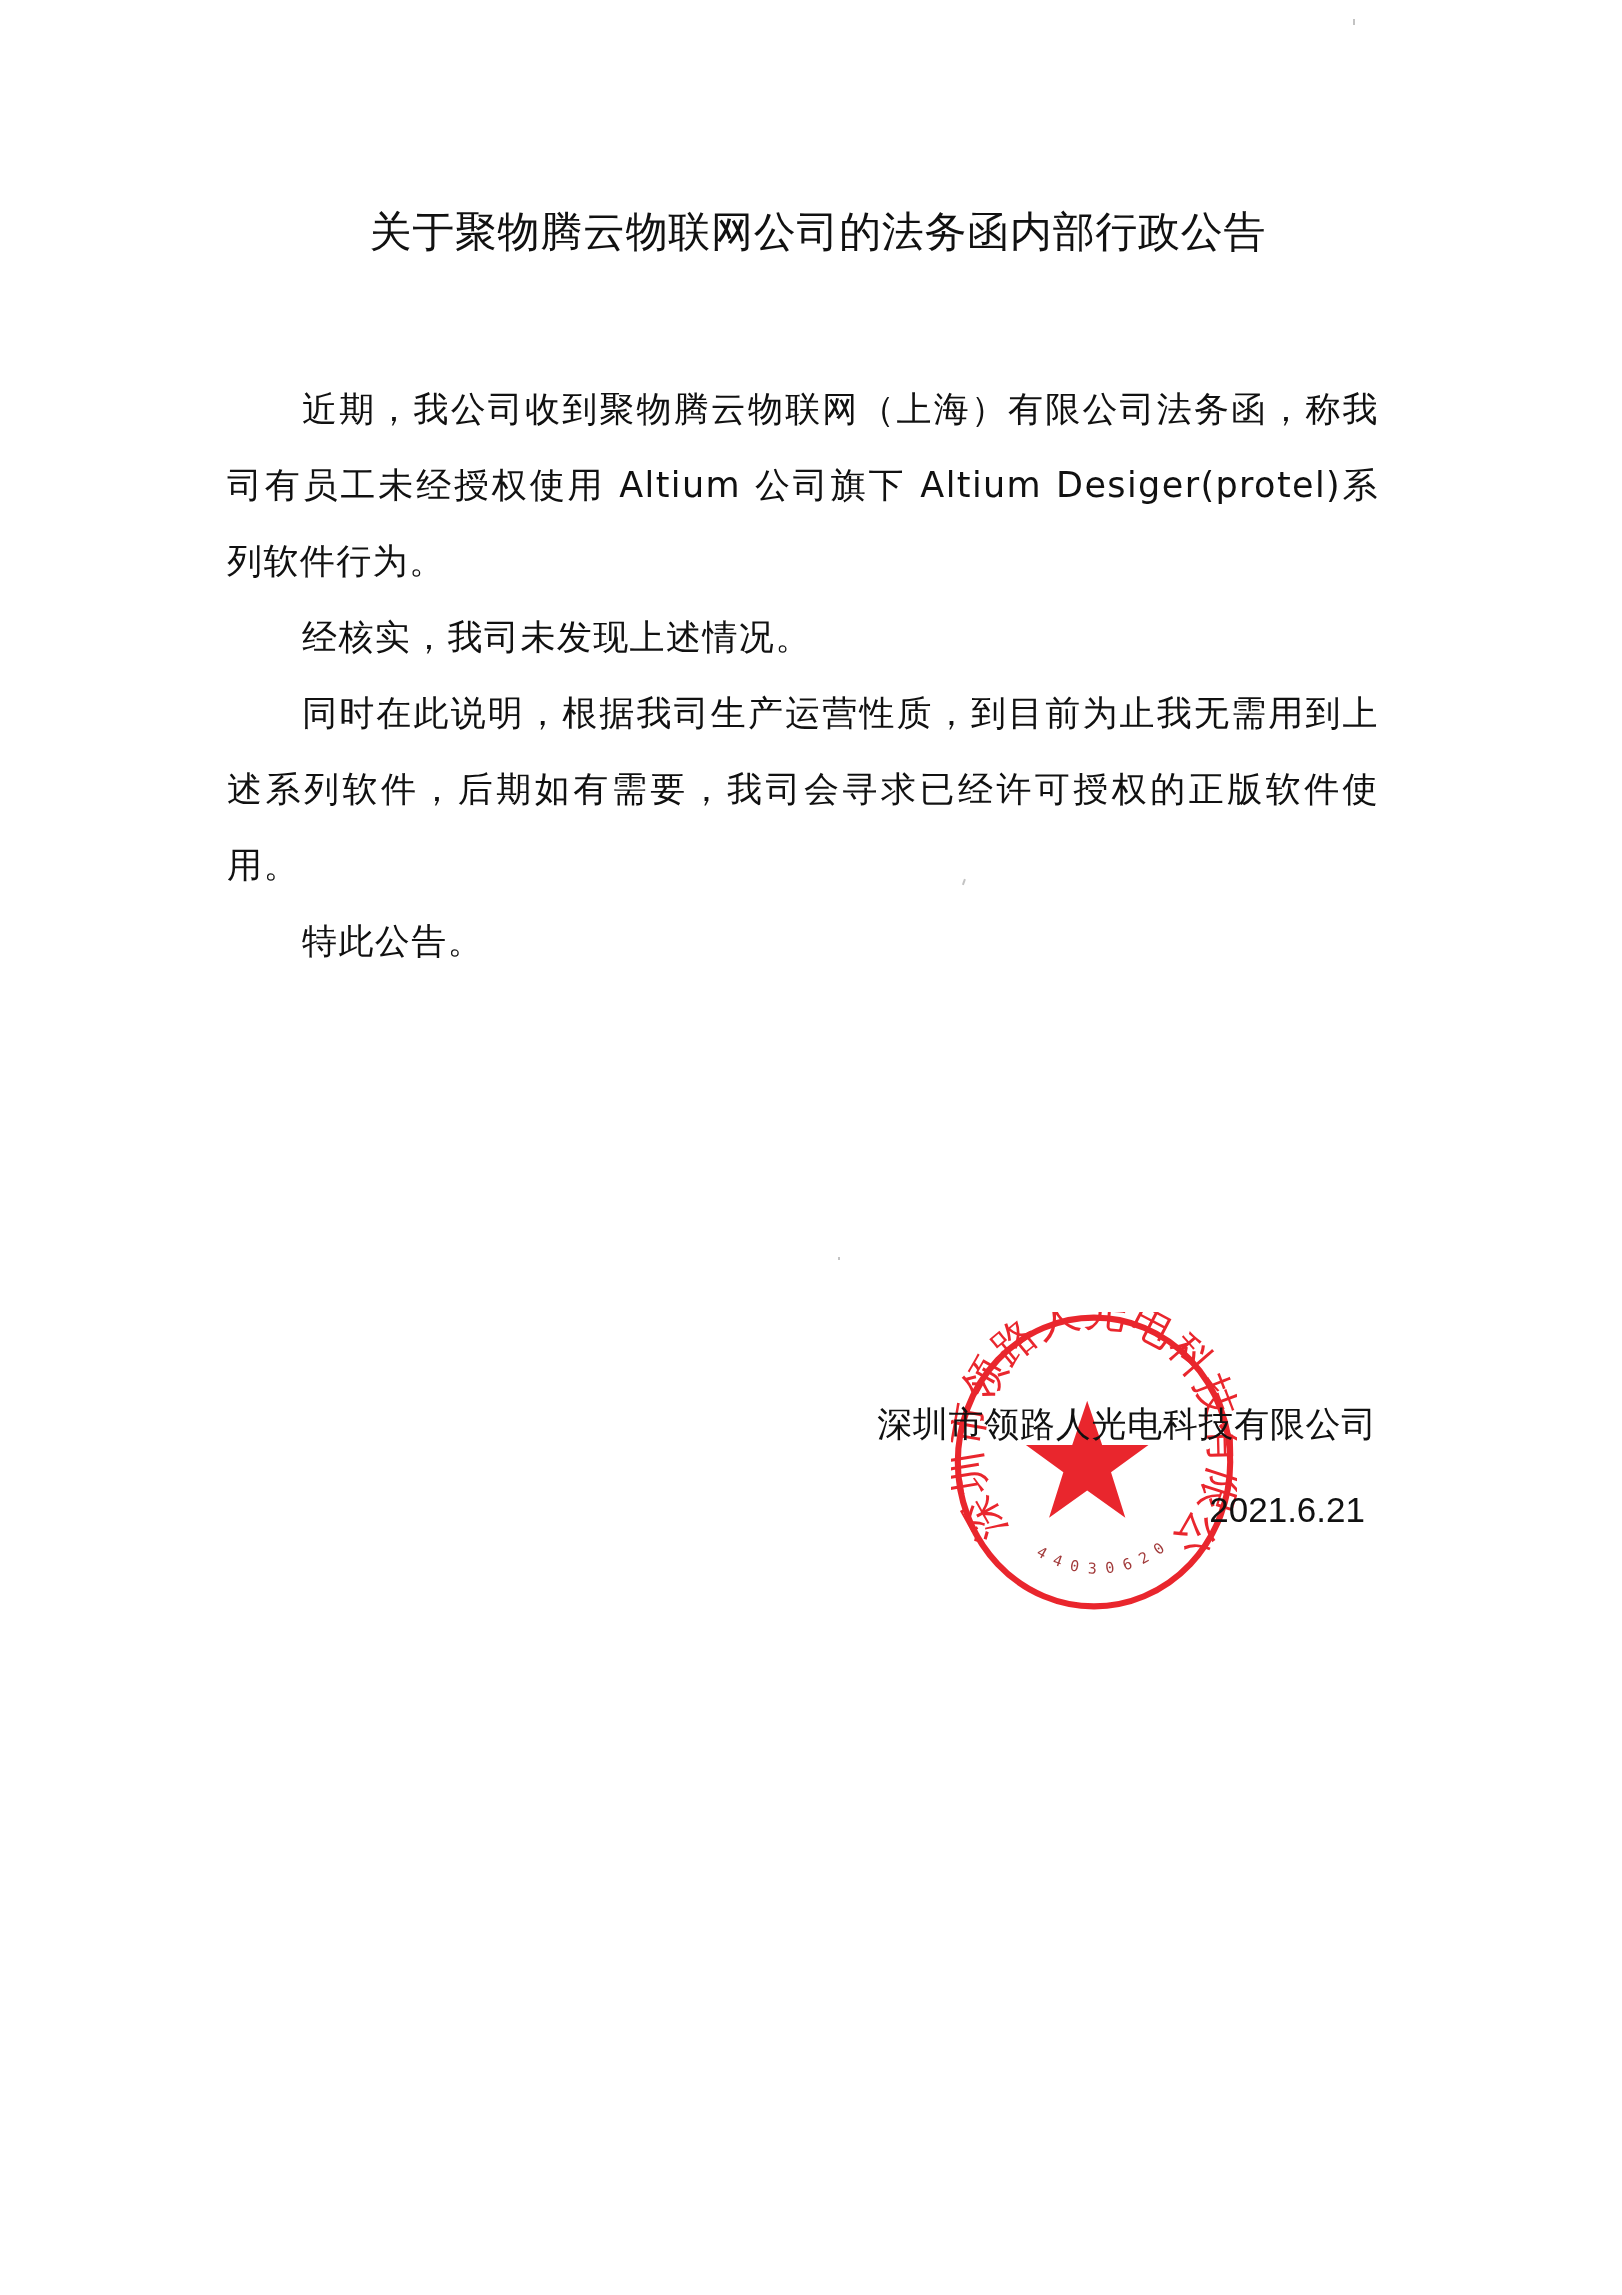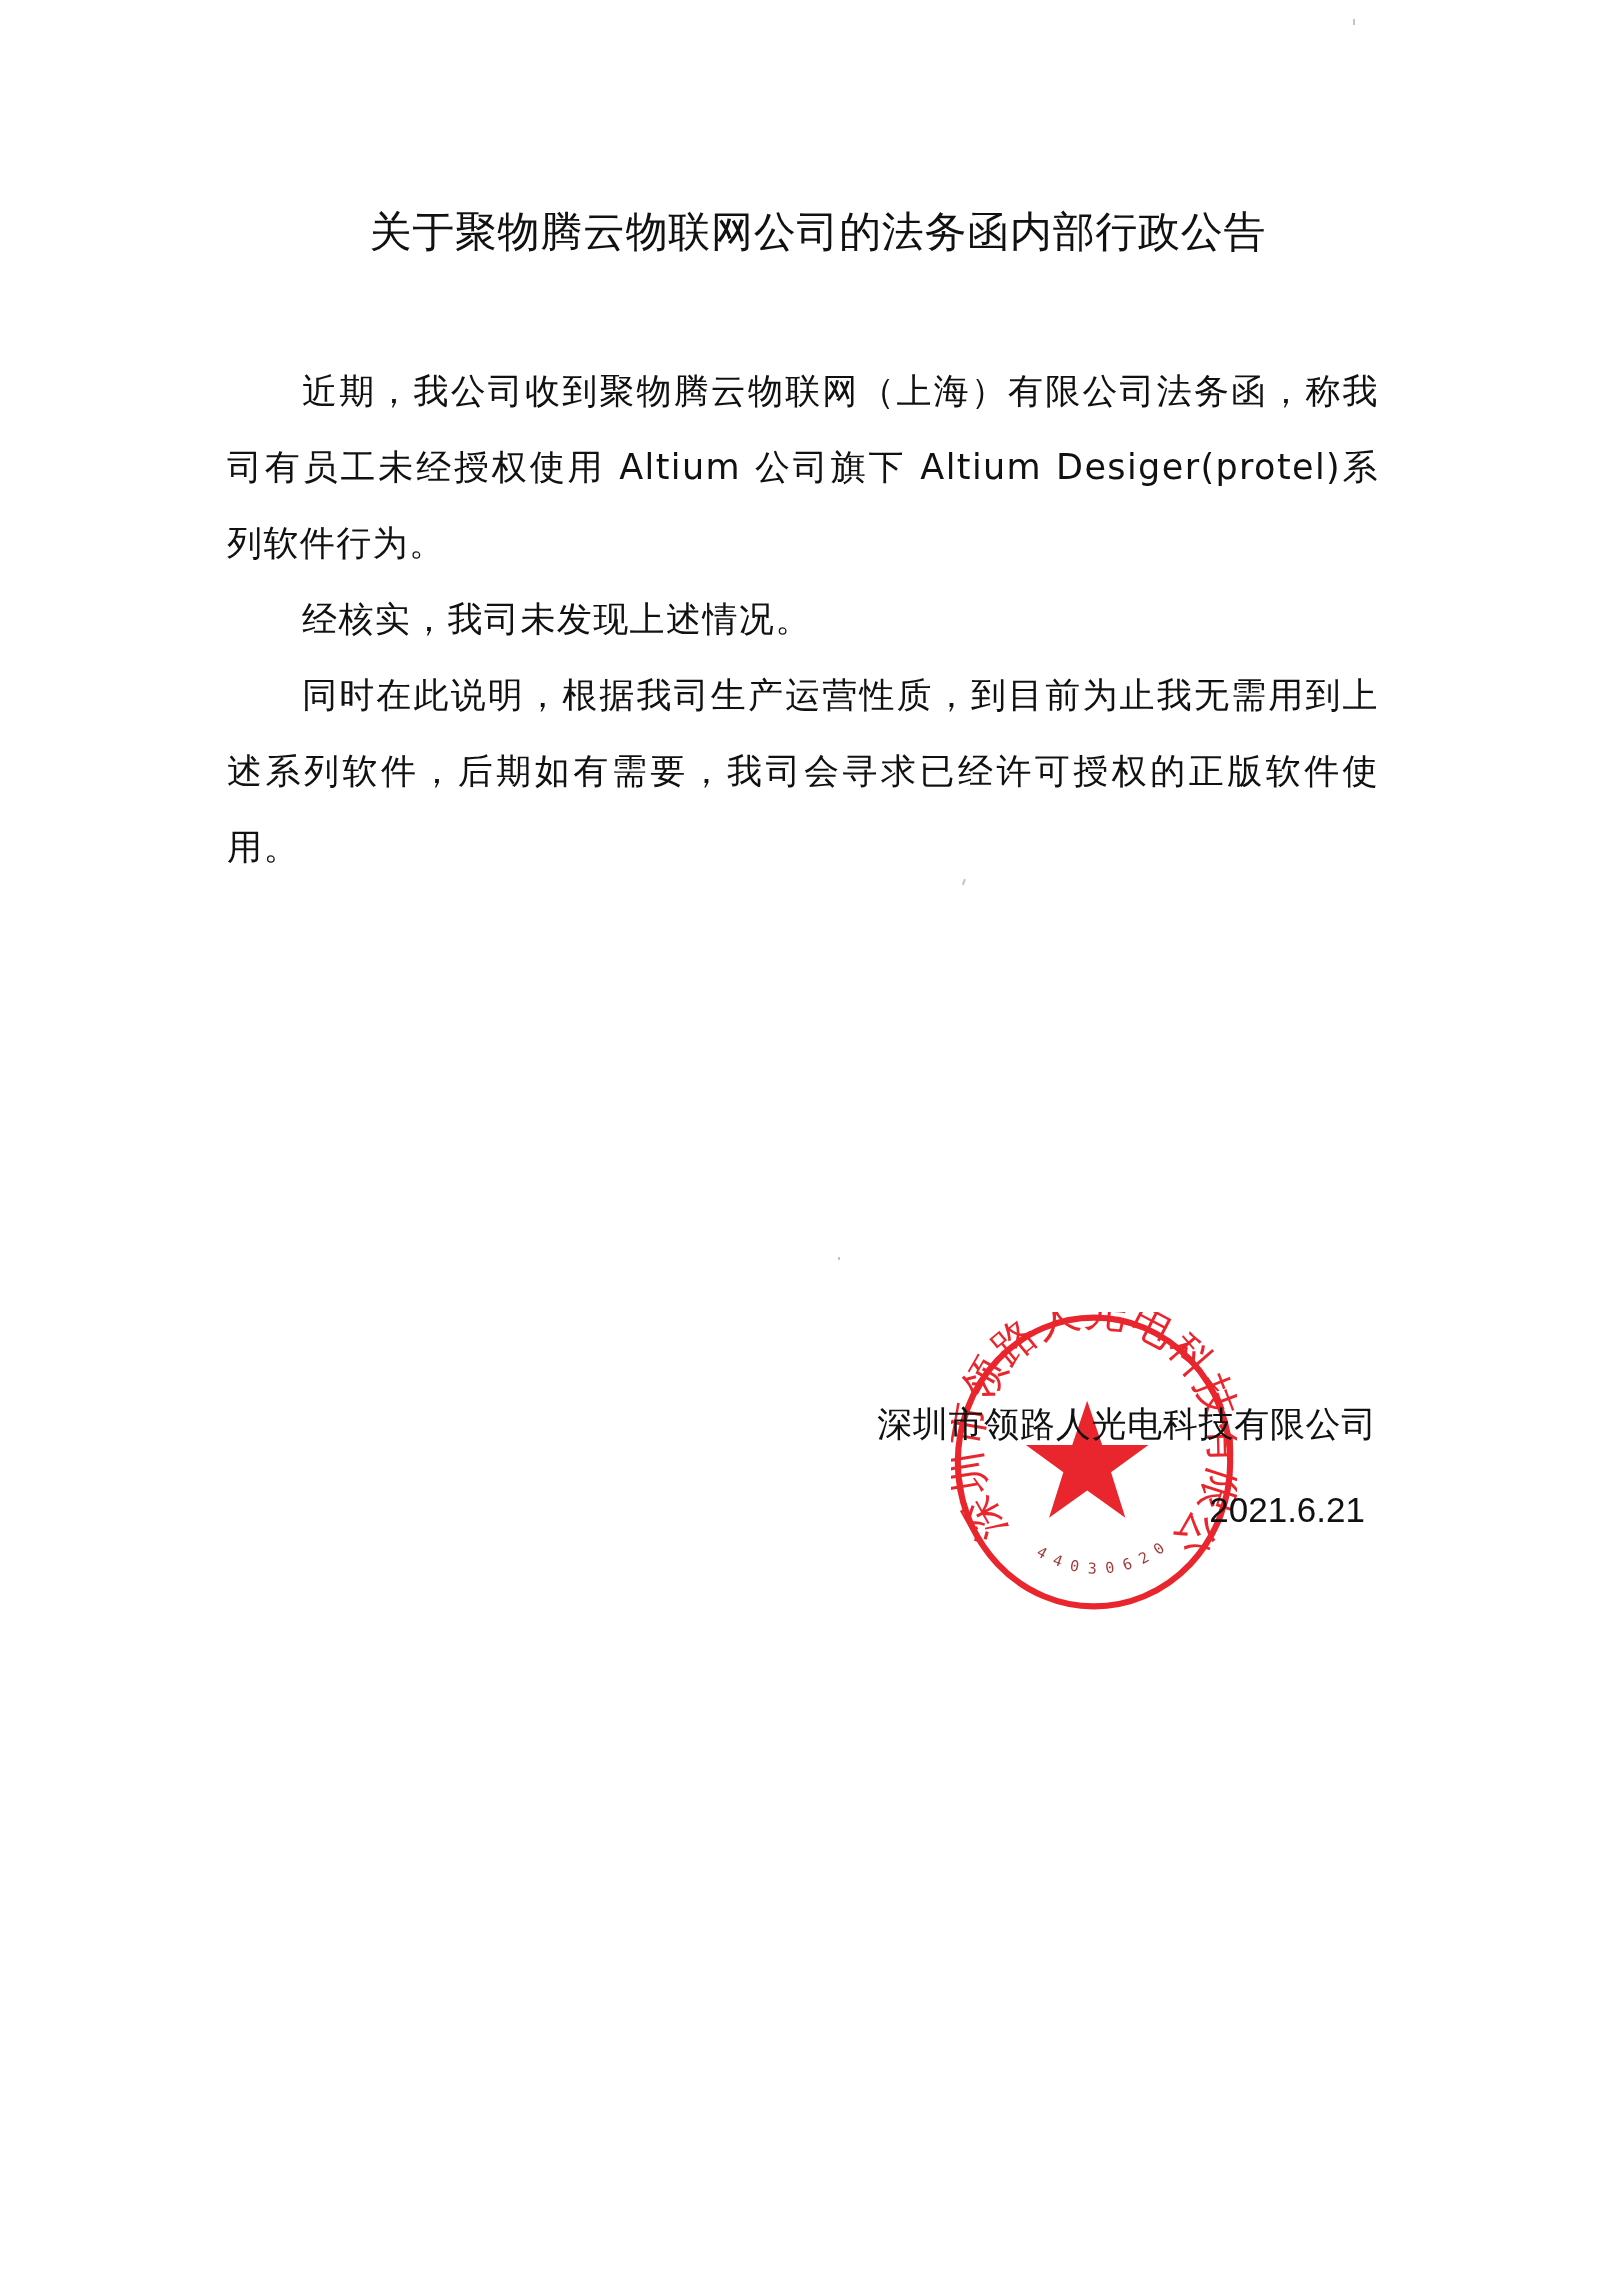--- a/index.html
+++ b/index.html
@@ -31,21 +31,21 @@
       font-size: 42px;
       letter-spacing: 0.7px;
       font-weight: normal;
       color: #111;
       margin: 0;
       transform: translateX(6.8px);
     }
     .body {
       position: absolute;
       left: 227px;
-      top: 353px;
+      top: 371px;
       width: 1152px;
     }
     .para {
       font-size: 35px;
       line-height: 76px;
       text-indent: 75px;
       margin: 0;
       text-align: justify;
       text-align-last: left;
       letter-spacing: 1.4px;
@@ -92,20 +92,21 @@
 <body>
 
 <div class="page">
 
   <h1 class="title">关于聚物腾云物联网公司的法务函内部行政公告</h1>
 
   <div class="body">
     <p class="para">近期，我公司收到聚物腾云物联网（上海）有限公司法务函，称我司有员工未经授权使用 Altium 公司旗下 Altium Desiger(protel)系列软件行为。</p>
     <p class="para">经核实，我司未发现上述情况。</p>
     <p class="para">同时在此说明，根据我司生产运营性质，到目前为止我无需用到上述系列软件，后期如有需要，我司会寻求已经许可授权的正版软件使用。</p>
+    <p class="para">特此公告。</p>
   </div>
 
   <svg class="stamp" viewBox="0 0 420 440" xmlns="http://www.w3.org/2000/svg">
     <defs>
       <path id="ringPath" d="M 95 330 A 170 180 0 1 1 330 330" fill="none"></path>
       <path id="numPath" d="M 110 345 A 165 170 0 0 0 320 345" fill="none"></path>
     </defs>
     <ellipse cx="210" cy="220" rx="200" ry="212" fill="none" stroke="#e8141c" stroke-width="9"></ellipse>
     <text font-size="62" fill="#e8141c" font-family="DejaVu Sans, sans-serif" letter-spacing="2">
       <textPath href="#ringPath" startOffset="2%">深圳市领路人光电科技有限公司</textPath>

